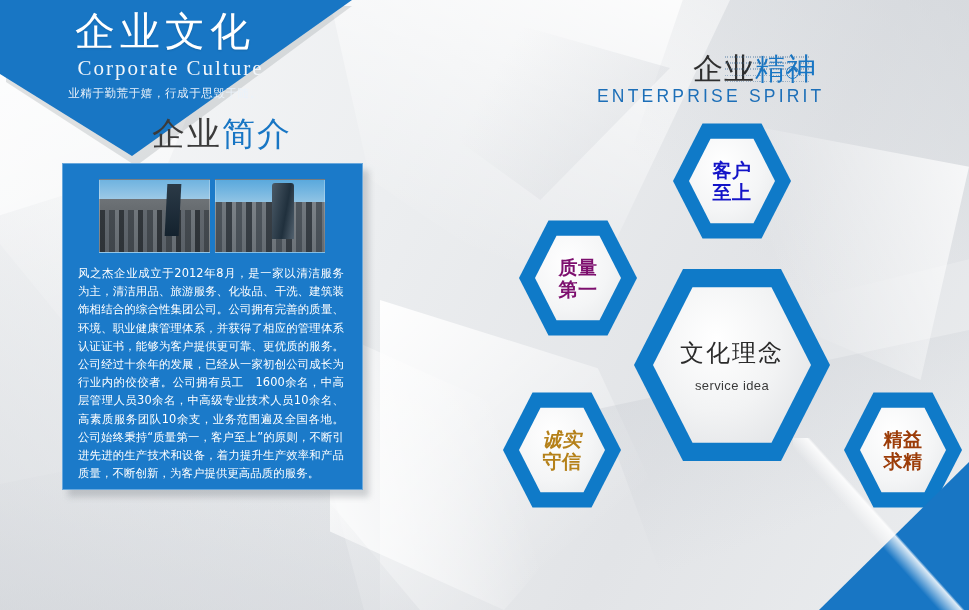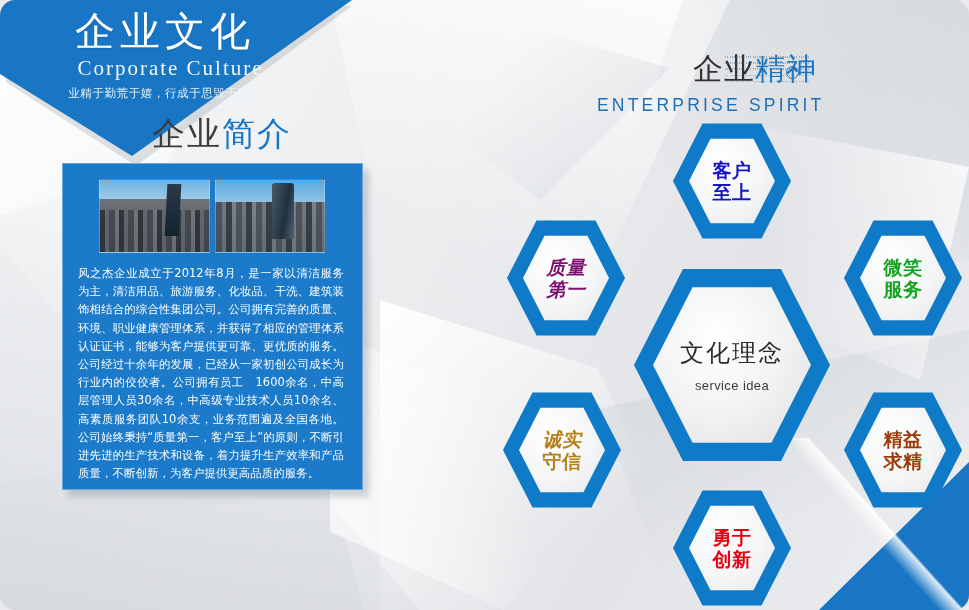--- a/index.html
+++ b/index.html
@@ -1,21 +1,21 @@
 <!DOCTYPE html>
 <html><head>
 <meta charset="utf-8">
 <style>
   html,body{margin:0;padding:0;}
   body{
     width:969px;height:610px;overflow:hidden;position:relative;
     font-family:"Liberation Sans","DejaVu Sans",sans-serif;
     background:#e9eaec;
   }
-  #stage{position:absolute;inset:0;width:969px;height:610px;overflow:hidden;border-radius:15px;}
+  #stage{position:absolute;inset:0;width:969px;height:610px;overflow:hidden;}
 
   
   .bg-base{position:absolute;inset:0;
     background:
       linear-gradient(118deg,#f7f8f9 0%,#eceef0 38%,#e2e4e7 70%,#ebedef 100%);
   }
   .facet{position:absolute;pointer-events:none;}
   .f1{left:0;top:0;width:560px;height:610px;
       background:linear-gradient(160deg,rgba(255,255,255,.85),rgba(255,255,255,0) 62%);
       clip-path:polygon(0% 0%,42% 0%,16% 58%,0% 40%);}
@@ -110,21 +110,21 @@
     font-size:11.4px;line-height:18.2px;text-align:justify;
     letter-spacing:.1px;}
 
   
   .h-spirit{position:absolute;left:597px;top:52px;width:220px;text-align:right;}
   .h-spirit .cn{font-family:"DejaVu Sans","Liberation Sans",sans-serif;
     font-size:30px;letter-spacing:1px;line-height:1.1;white-space:nowrap;}
   .h-spirit .cn .dark{color:#2f2f2f;}
   .h-spirit .cn .blue{color:#1876c4;}
   .h-spirit .en{font-family:"Liberation Sans","DejaVu Sans",sans-serif;
-    font-size:17.5px;color:#1d6fb8;letter-spacing:3.2px;margin-top:10px;
+    font-size:17.5px;color:#1d6fb8;letter-spacing:3.2px;margin-top:1px;
     white-space:nowrap;}
   .micro{position:absolute;left:725px;top:56px;width:84px;height:30px;
     opacity:.42;overflow:hidden;
     background:repeating-linear-gradient(180deg,
       #3f6e9b 0 1.6px, rgba(255,255,255,0) 1.6px 6.2px);
     -webkit-mask-image:repeating-linear-gradient(90deg,#000 0 1.1px,rgba(0,0,0,0) 1.1px 2.3px);
     mask-image:repeating-linear-gradient(90deg,#000 0 1.1px,rgba(0,0,0,0) 1.1px 2.3px);}
   .spirit-dot{position:absolute;left:786px;top:66px;width:11px;height:11px;
     border:1.6px solid #1876c4;border-radius:50%;}
 
@@ -224,49 +224,37 @@
       </div>
     </div>
 
     <div class="hex center" style="left:139px;top:147px;">
       <div class="hex-inner">
         <div class="c-cn" style="color: rgb(43, 43, 43);">文化理念</div>
         <div class="c-en">service idea</div>
       </div>
     </div>
 
-    <div class="hex outer" style="left:349px;top:100px;">
-      <div class="hex-inner">
-        <div class="hex-label" style="color: rgb(19, 163, 33);">微笑</div>
-        <div class="hex-label" style="color: rgb(19, 163, 33);">服务</div>
-      </div>
-    </div>
 
     <div class="hex outer" style="left:349px;top:272px;">
       <div class="hex-inner">
         <div class="hex-label" style="color: rgb(156, 60, 8);">精益</div>
         <div class="hex-label" style="color: rgb(156, 60, 8);">求精</div>
       </div>
     </div>
 
-    <div class="hex outer" style="left:178px;top:370px;">
-      <div class="hex-inner">
-        <div class="hex-label" style="color: rgb(230, 0, 18);">勇于</div>
-        <div class="hex-label" style="color: rgb(230, 0, 18);">创新</div>
-      </div>
-    </div>
 
     <div class="hex outer" style="left:8px;top:272px;">
       <div class="hex-inner">
         <div class="hex-label" style="color: rgb(181, 129, 26); font-style: italic;">诚实</div>
         <div class="hex-label" style="color: rgb(181, 129, 26);">守信</div>
       </div>
     </div>
 
-    <div class="hex outer" style="left:12px;top:100px;font-style:italic;">
+    <div class="hex outer" style="left:24px;top:100px;">
       <div class="hex-inner">
         <div class="hex-label" style="color: rgb(125, 15, 110);">质量</div>
         <div class="hex-label" style="color: rgb(125, 15, 110);">第一</div>
       </div>
     </div>
   </div>
 
   <div class="corner-tri"></div>
   <div class="corner-tri-edge"></div>
 

